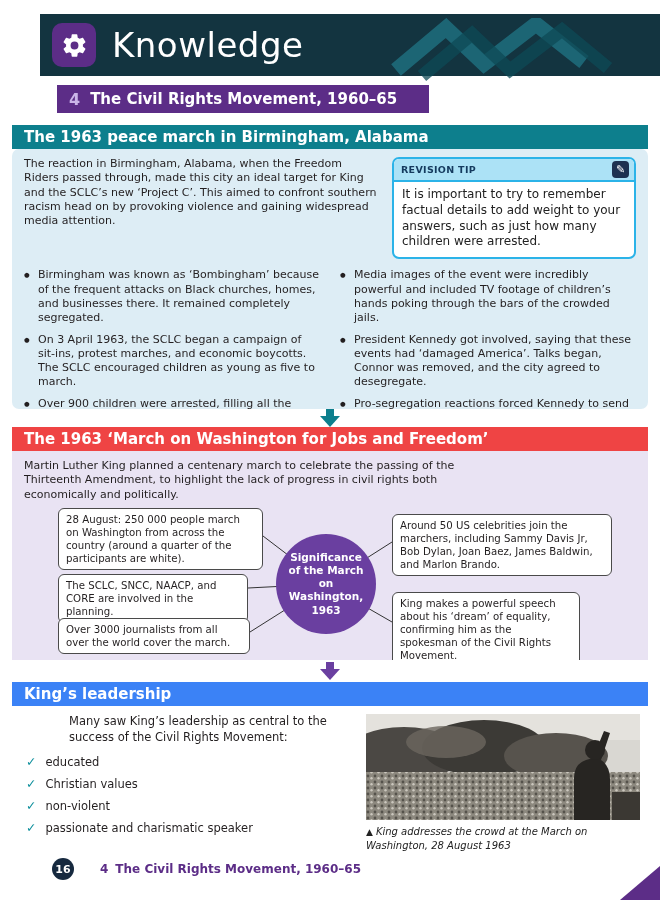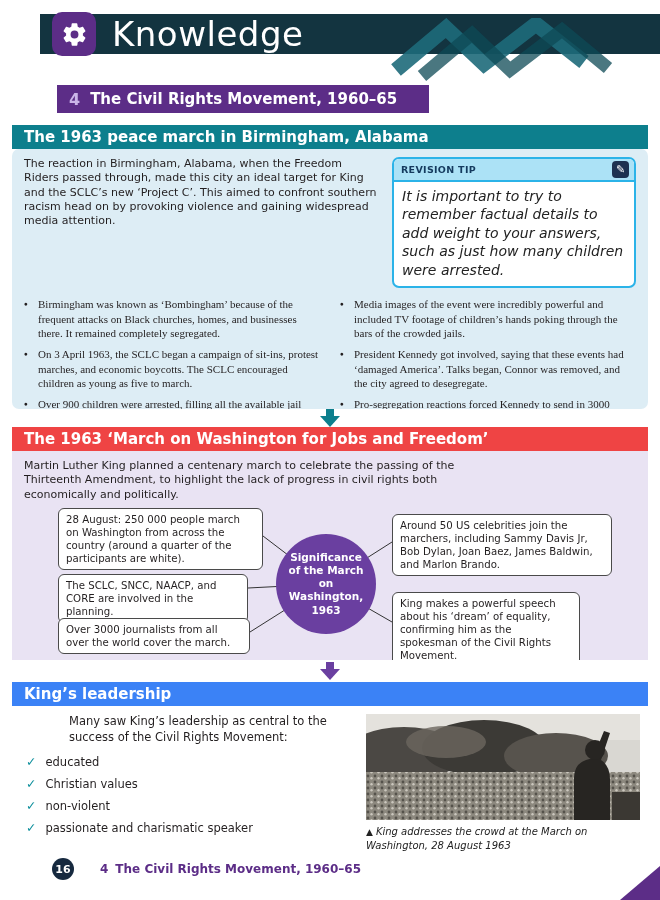--- a/index.html
+++ b/index.html
@@ -1,43 +1,43 @@
 <!DOCTYPE html>
 <html><head>
 <meta charset="utf-8">
 <style>
   html,body{margin:0;padding:0;background:#ffffff;}
   .page{
     position:relative;width:660px;height:900px;background:#ffffff;overflow:hidden;
     font-family:"DejaVu Sans","Liberation Sans",sans-serif;color:#231f20;
   }
   
-  .top-band{position:absolute;left:40px;top:14px;right:0;height:40px;background:#133440;display:flex;align-items:center;}
+  .top-band{position:absolute;left:40px;top:14px;right:0;height:62px;background:#133440;display:flex;align-items:center;}
   .gear-box{width:44px;height:44px;margin-left:12px;background:#5c2d87;border-radius:10px;display:flex;align-items:center;justify-content:center;flex:0 0 auto;}
   .top-title{color:#ffffff;font-size:34px;margin-left:16px;letter-spacing:.5px;}
   .brush{position:absolute;right:42px;top:4px;pointer-events:none;}
   
   .chapter-band{position:absolute;left:57px;top:85px;width:372px;height:28px;background:#5c2d87;display:flex;align-items:center;padding-left:12px;box-sizing:border-box;}
   .chapter-band .num{color:#cbb5e8;font-weight:bold;font-size:16px;margin-right:10px;}
   .chapter-band .ttl{color:#ffffff;font-weight:bold;font-size:15px;}
   
   .section{position:absolute;left:12px;width:636px;box-sizing:border-box;}
   .sec-header{height:24px;display:flex;align-items:center;padding-left:12px;color:#fff;font-weight:bold;font-size:15px;}
   
   #sec1{top:125px;height:284px;}
   #sec1 .sec-header{background:#0d7f8d;}
   #sec1 .sec-body{background:#ddedf5;padding:8px 12px 10px;height:260px;box-sizing:border-box;overflow:hidden;border-radius:7px;}
   .row{display:flex;gap:14px;}
   .intro1{flex:1;font-size:11px;line-height:1.3;}
   .tipbox{width:240px;flex:0 0 auto;background:#ffffff;border:2px solid #2bb3e8;border-radius:7px;overflow:hidden;align-self:flex-start;}
   .tiphead{background:#ace2f6;display:flex;align-items:center;justify-content:space-between;padding:2px 5px 2px 7px;border-bottom:2px solid #2bb3e8;}
   .tiplabel{font-size:9.5px;font-weight:bold;color:#143a5e;letter-spacing:.3px;}
   .tipicon{width:17px;height:17px;background:#1d3150;border-radius:4px;color:#fff;font-size:11px;display:flex;align-items:center;justify-content:center;}
-  .tipbody{padding:5px 8px 7px;font-size:14px;line-height:1.32;color:#222;font-style:italic;}
-  .cols{display:flex;gap:20px;margin-top:9px;font-family:Liberation Serif, serif;}
+  .tipbody{padding:5px 8px 7px;font-size:12px;line-height:1.32;color:#222;}
+  .cols{display:flex;gap:20px;margin-top:9px;}
   .col{flex:1;}
   ul.blist{margin:0;padding:0;list-style:none;}
   ul.blist li{position:relative;padding-left:14px;margin-bottom:7px;font-size:11px;line-height:1.3;}
   ul.blist li::before{content:"●";position:absolute;left:0;top:3px;font-size:6.5px;}
   
   .flow-arrow{position:absolute;left:330px;transform:translateX(-50%);width:20px;}
   .flow-arrow .stem{width:8px;height:7px;margin:0 auto;}
   .flow-arrow .head{width:0;height:0;border-left:10px solid transparent;border-right:10px solid transparent;border-top:11px solid #000;}
   .flow-arrow.teal .stem{background:#0d7f8d;} .flow-arrow.teal .head{border-top-color:#0d7f8d;}
   .flow-arrow.purp .stem{background:#6a3fa0;} .flow-arrow.purp .head{border-top-color:#6a3fa0;}

